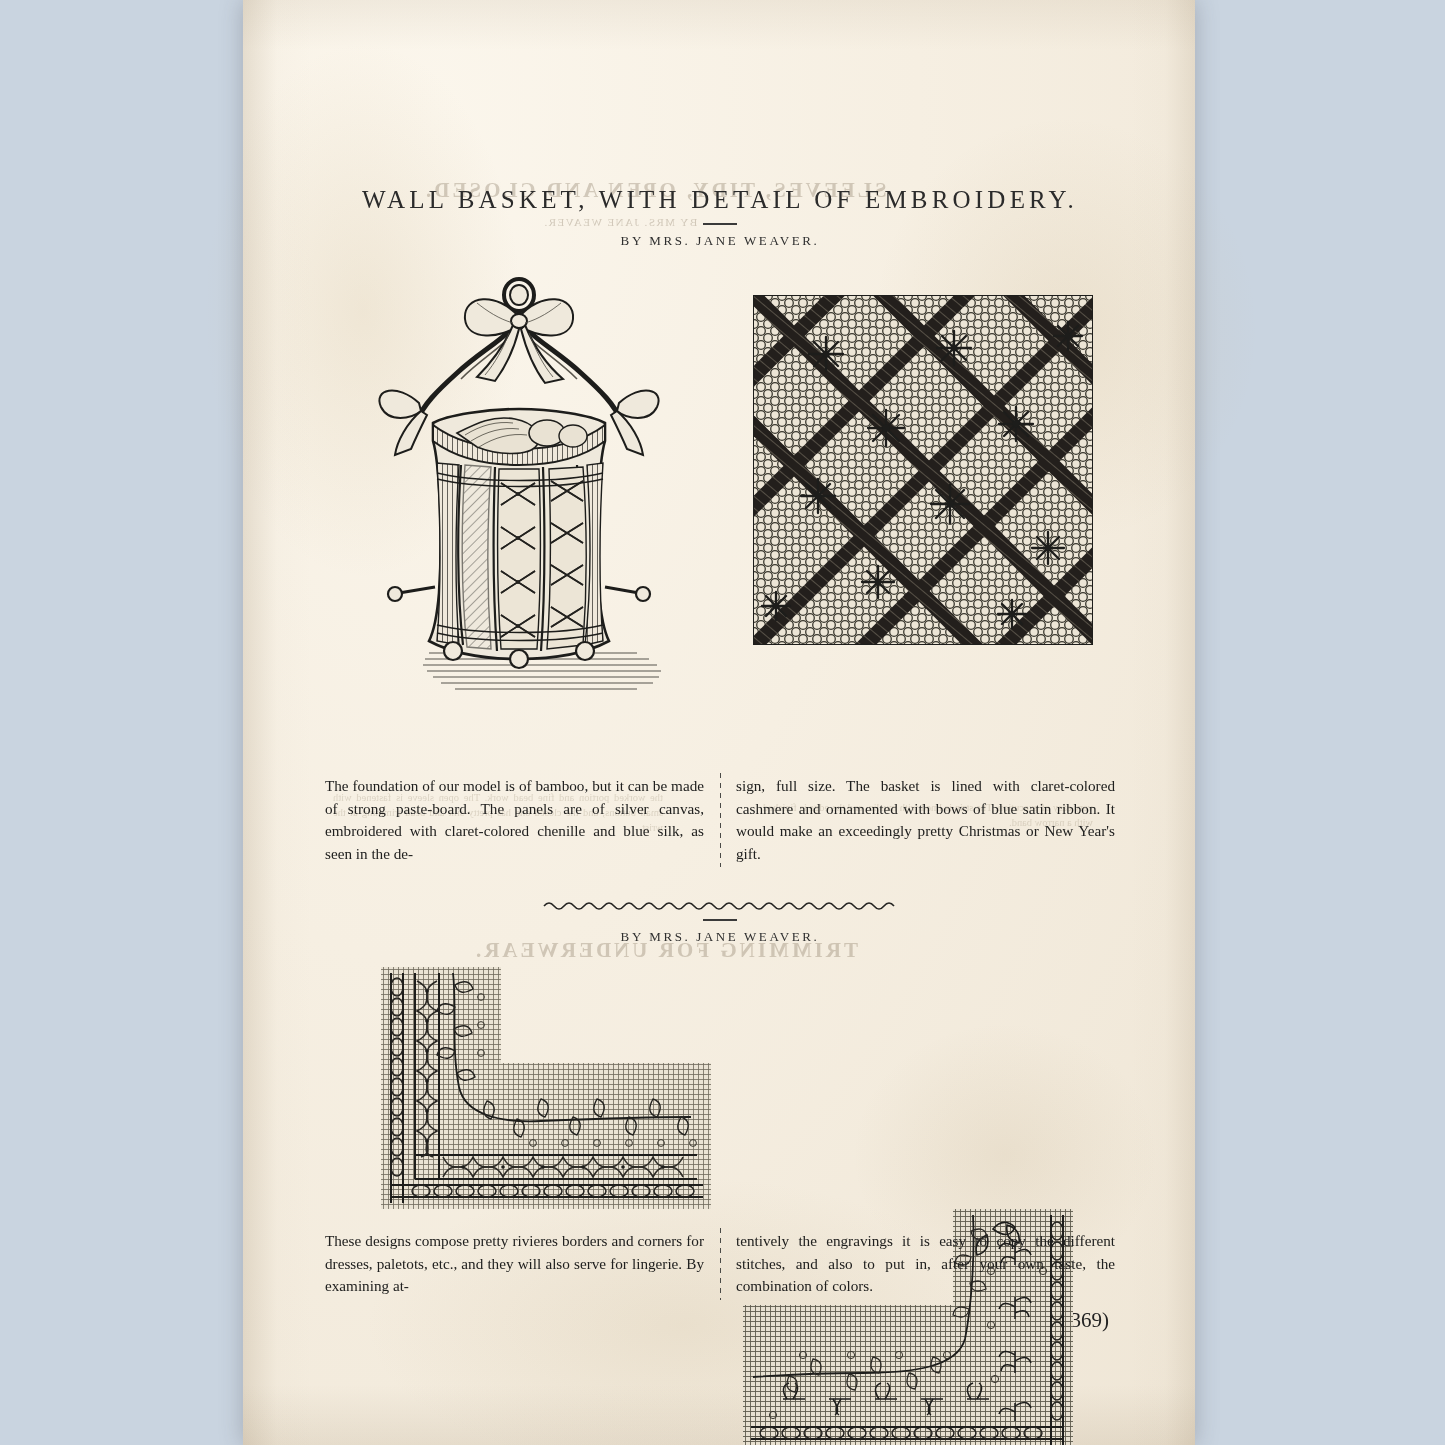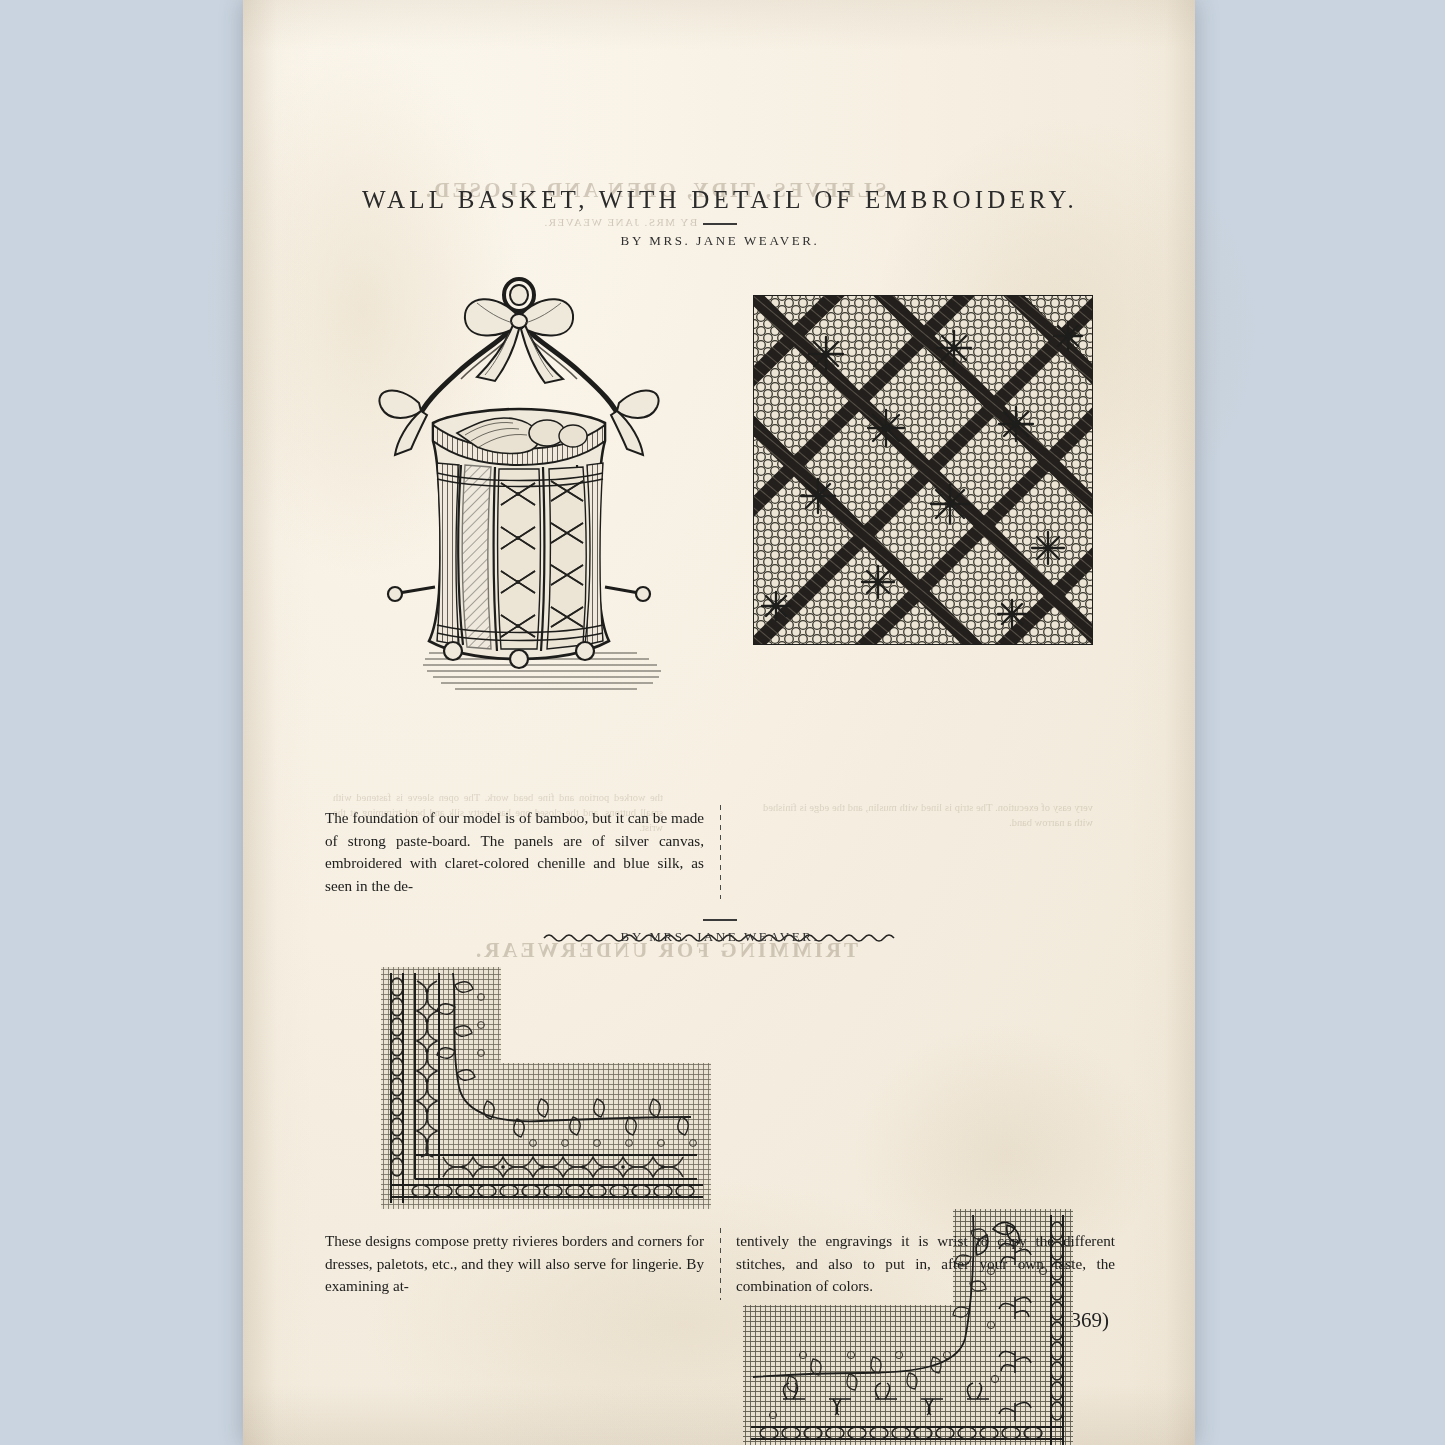--- a/index.html
+++ b/index.html
@@ -409,23 +409,24 @@
                   <path d="M0 -14 V14 M-14 0 H14 M-10 -10 L10 10 M-10 10 L10 -10"></path>
                 </g>
                 <g transform="translate(314,40)">
                   <path d="M0 -14 V14 M-14 0 H14 M-10 -10 L10 10 M-10 10 L10 -10"></path>
                 </g>
               </g>
             </svg>
           </div>
         </div>
 
-        <div class="two-col" style="margin-top:94px;">
+        <div class="two-col" style="margin-top:62px;">
           <div class="col left">The foundation of our model is of bamboo, but it can be made of strong paste-board. The panels are of silver canvas, embroidered with claret-colored chenille and blue silk, as seen in the de-</div>
           <div class="col-divider"></div>
+          <div class="col right">sign, full size. The basket is lined with claret-colored cashmere and ornamented with bows of blue satin ribbon. It would make an exceedingly pretty Christmas or New Year's gift.</div>
         </div>
 
         <svg class="wavy-divider" viewBox="0 0 356 14">
           <path d="M2 7 q5 -6 10 0 t10 0 t10 0 t10 0 t10 0 t10 0 t10 0 t10 0 t10 0 t10 0 t10 0 t10 0
                    t10 0 t10 0 t10 0 t10 0 t10 0 t10 0 t10 0 t10 0 t10 0 t10 0 t10 0 t10 0 t10 0
                    t10 0 t10 0 t10 0 t10 0 t10 0 t10 0 t10 0 t10 0 t10 0 t10 0" fill="none" stroke="#262523" stroke-width="1.6"></path>
         </svg>
 
       </div>
 
@@ -693,21 +694,21 @@
                     <ellipse cx="314" cy="202" rx="6" ry="9"></ellipse>
                 </g>
               </g>
             </svg>
           </div>
         </div>
 
         <div class="two-col" style="margin-top:11px;">
           <div class="col left">These designs compose pretty rivieres borders and corners for dresses, paletots, etc., and they will also serve for lingerie. By examining at-</div>
           <div class="col-divider"></div>
-          <div class="col right">tentively the engravings it is wrist to copy the different stitches, and also to put in, after your own taste, the combination of colors.</div>
+          <div class="col right">tentively the engravings it is easy to copy the different stitches, and also to put in, after your own taste, the combination of colors.</div>
         </div>
 
         <div class="page-number">(369)</div>
       </div>
 
     </div>
   </div>
 </div>
 
 </body></html>

